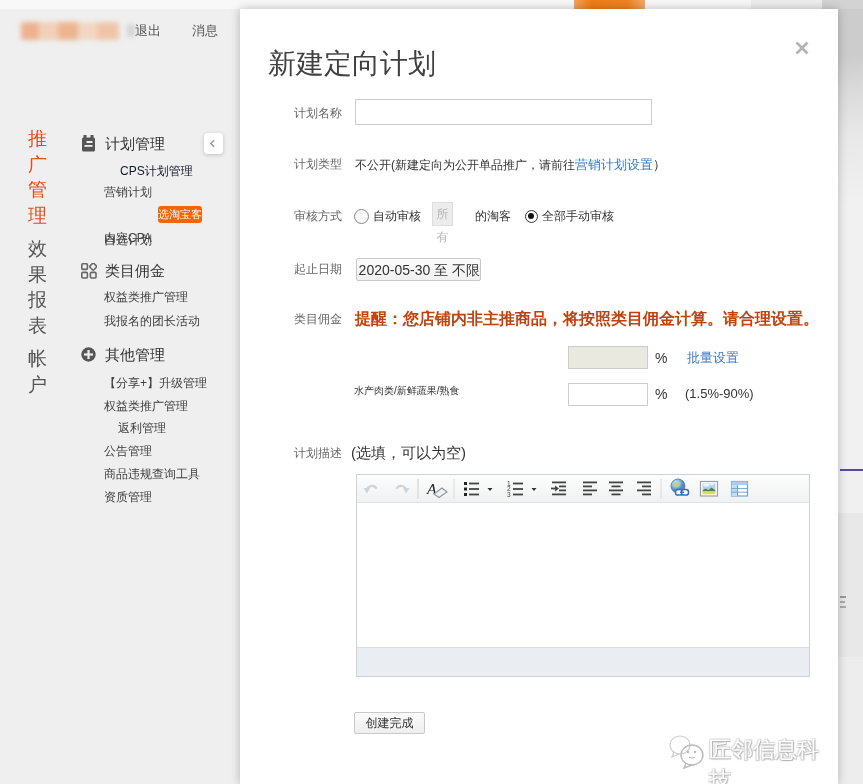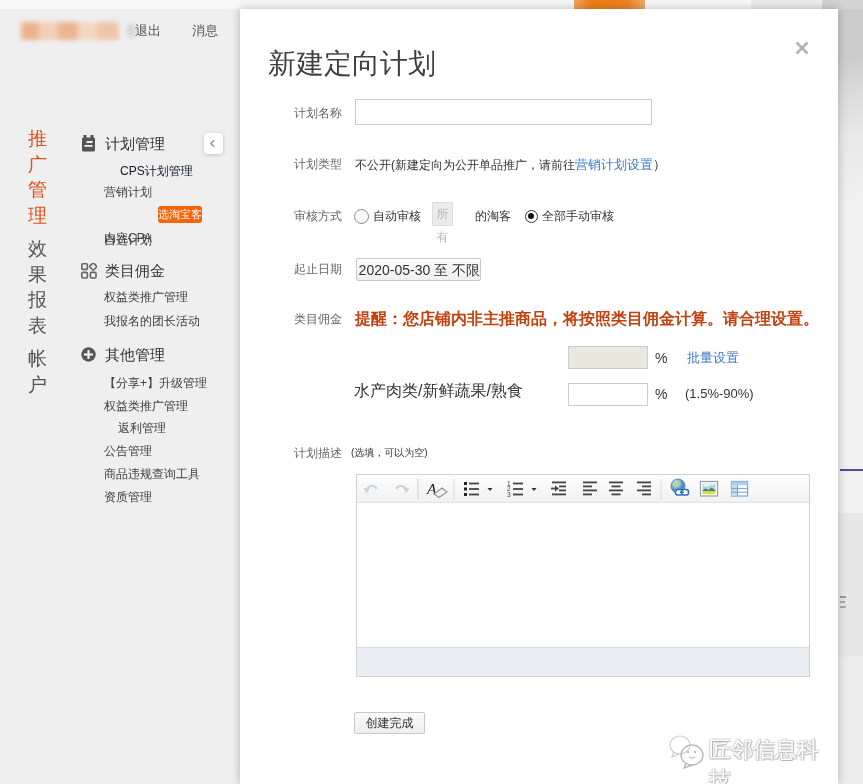--- a/index.html
+++ b/index.html
@@ -103,27 +103,27 @@
   <div class="lbl" style="left:54px;top:253px;">起止日期</div>
   <div class="abs" style="left:116px;top:249px;width:125px;height:23px;border:1px solid #c9c9c9;border-radius:2px;background:linear-gradient(#fbfbfb,#f0f0f0);font-size:14px;color:#333;text-align:right;line-height:22px;">2020-05-30 至 不限</div>
 
   <div class="lbl" style="left:54px;top:303px;">类目佣金</div>
   <div class="abs" style="left:115px;top:303px;font-size:16px;line-height:14px;font-weight:bold;color:#c2410c;">提醒：您店铺内非主推商品，将按照类目佣金计算。请合理设置。</div>
 
   <div class="abs" style="left:328px;top:337px;width:80px;height:23px;border:1px solid #ccc;background:#e9e9df;"></div>
   <div class="abs" style="left:415px;top:341px;font-size:14px;line-height:16px;color:#333;">%</div>
   <div class="abs" style="left:447px;top:342px;font-size:13px;line-height:14px;color:#3a7bc8;">批量设置</div>
 
-  <div class="abs" style="left:114px;top:375px;font-size:16px;line-height:14px;color:#333;">水产肉类/新鲜蔬果/熟食</div>
+  <div class="abs" style="left:114px;top:375px;font-size:10px;line-height:14px;color:#333;">水产肉类/新鲜蔬果/熟食</div>
   <div class="abs" style="left:328px;top:374px;width:80px;height:23px;border:1px solid #ccc;background:#fff;"></div>
   <div class="abs" style="left:415px;top:377px;font-size:14px;line-height:16px;color:#333;">%</div>
   <div class="abs" style="left:445px;top:377px;font-size:13px;line-height:16px;color:#333;">(1.5%-90%)</div>
 
   <div class="lbl" style="left:54px;top:437px;color:#666;">计划描述</div>
-  <div class="abs" style="left:111px;top:437px;font-size:10px;line-height:14px;color:#333;">(选填，可以为空)</div>
+  <div class="abs" style="left:111px;top:437px;font-size:15px;line-height:14px;color:#333;">(选填，可以为空)</div>
 
   <div class="abs" style="left:116px;top:465px;width:454px;height:203px;border:1px solid #ccd2d8;background:#fff;">
     <div class="abs" style="left:0;top:0;width:452px;height:28px;background:linear-gradient(#fdfdfd,#f0f1f2);border-bottom:1px solid #dfe2e6;"></div>
     <div class="abs" style="left:0;top:172px;width:452px;height:29px;background:#eaeef3;border-top:1px solid #d8dde2;"></div>
 
     <svg class="abs" style="left:0;top:0" width="452" height="28" viewBox="0 0 452 28">
 
       <path d="M10 15.5 A 5 5 0 0 1 19.5 13.8" fill="none" stroke="#ccd3db" stroke-width="2.2"></path>
       <path d="M6.5 13.3 L13 12.8 L10 18.5 Z" fill="#ccd3db"></path>
       <path d="M49 15.5 A 5 5 0 0 0 39.5 13.8" fill="none" stroke="#ccd3db" stroke-width="2.2"></path>

